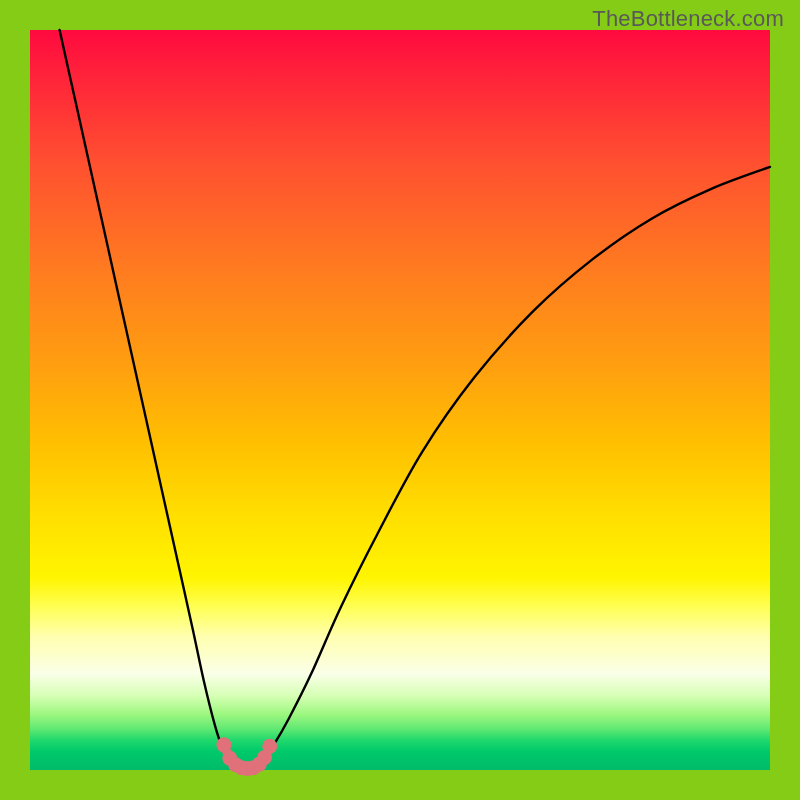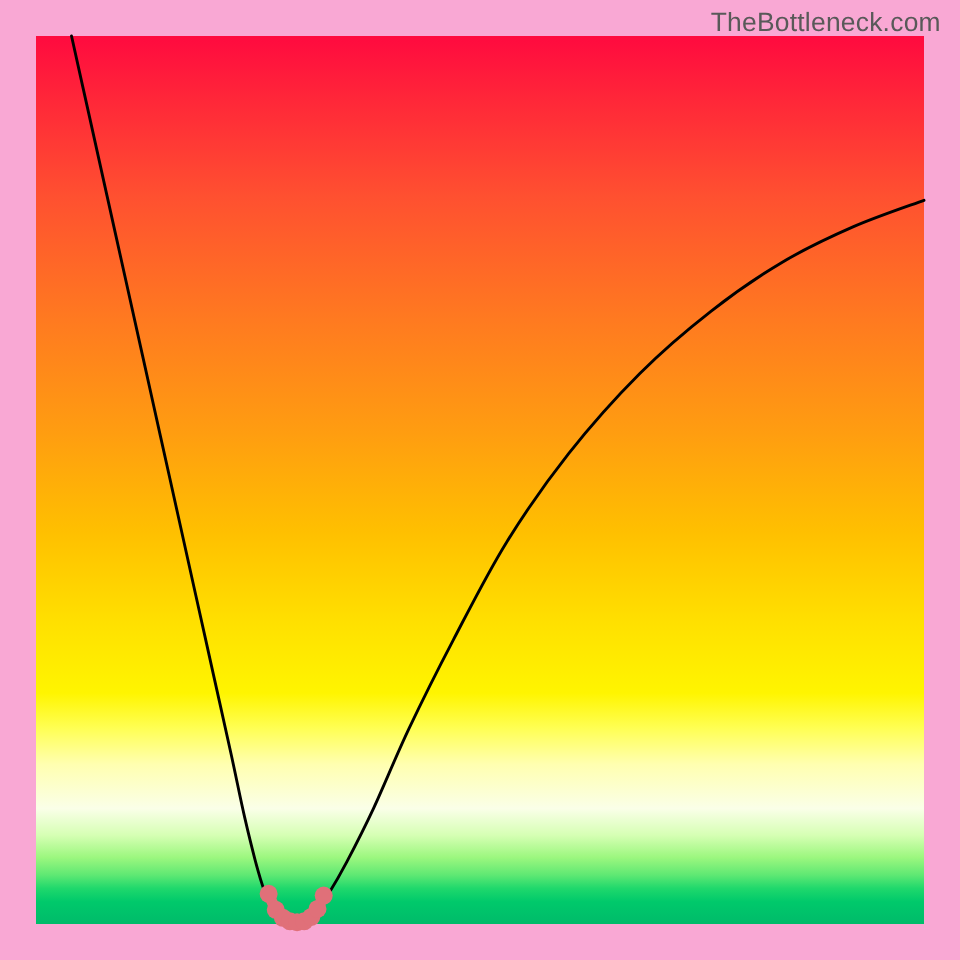--- a/index.html
+++ b/index.html
@@ -8,21 +8,21 @@
     width: 800px;
     height: 800px;
     overflow: hidden;
     background: #000;
     font-family: Arial, Helvetica, sans-serif;
   }
   .frame {
     position: relative;
     width: 800px;
     height: 800px;
-    background: #f9a8d4;
+    background: #84cc16;
   }
   .plot-area {
     position: absolute;
     left: 30px;
     top: 30px;
     width: 740px;
     height: 740px;
     background: linear-gradient(
       to bottom,
       #ff0a3f 0%,

